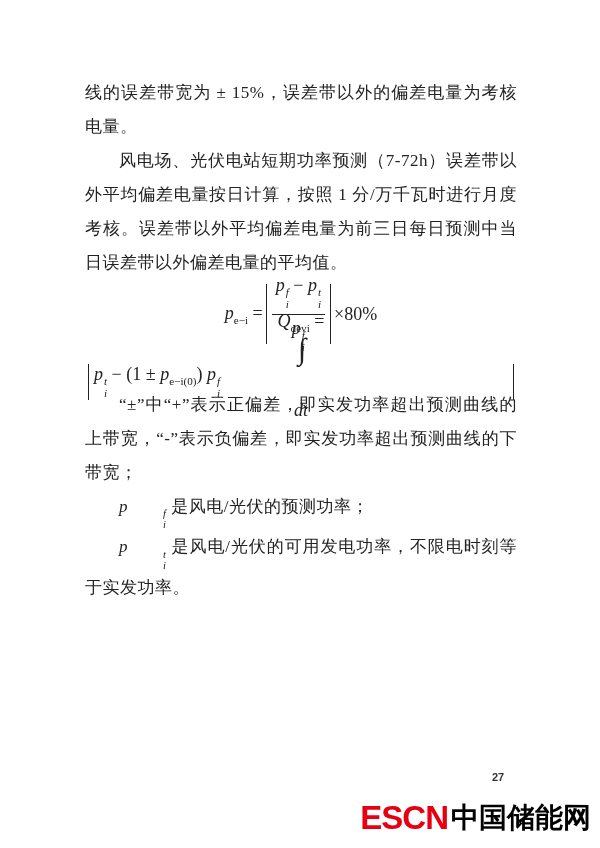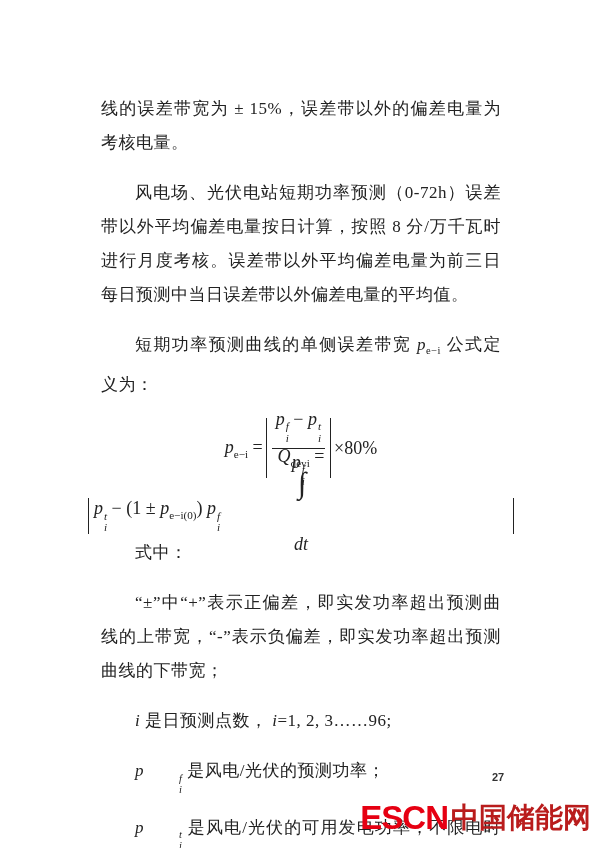--- a/index.html
+++ b/index.html
@@ -9,21 +9,21 @@
     position: relative;
     overflow: hidden;
     font-family: "Liberation Serif", serif;
   }
   .page-content {
     position: absolute;
     left: 85px; top: 76px;
     width: 432px;
   }
   p {
-    margin: 16px;
+    margin: 0;
     font-size: 17px;
     line-height: 34px;
     text-align: justify;
     color: #222;
     letter-spacing: 0.5px;
   }
   p.indent { text-indent: 2em; }
   .mvar { white-space: nowrap; }
   .mvar i, .formula i { font-style: italic; font-family: "Liberation Serif", serif; }
   sub { font-size: 0.62em; }
@@ -79,31 +79,30 @@
     font-size: 33px;
     letter-spacing: -1px;
     line-height: 1;
     color: #E60012;
   }
   .logo-cjk {
     font-family: "Liberation Sans", sans-serif;
     font-weight: 800;
     font-size: 28px;
     line-height: 1;
-    color: #b91c1c;
+    color: #000000;
     margin-left: 3px;
   }
 </style>
 </head>
 <body>
 
 <div class="page-content">
   <p>线的误差带宽为 ± 15%，误差带以外的偏差电量为考核电量。</p>
-  <p class="indent">风电场、光伏电站短期功率预测（0-72h）误差带以外平均偏差电量按日计算，按照 8 分/万千瓦时进行月度考核。误差带以外平均偏差电量为前三日每日预测中当日误差带以外偏差电量的平均值。</p>
-  <p class="indent">短期功率预测曲线的单侧误差带宽 <span class="mvar"><i>p</i><sub>e−i</sub></span> 公式定义为：</p>
+  <p class="indent">风电场、光伏电站短期功率预测（7-72h）误差带以外平均偏差电量按日计算，按照 1 分/万千瓦时进行月度考核。误差带以外平均偏差电量为前三日每日预测中当日误差带以外偏差电量的平均值。</p>
 
   <div class="formula formula-1">
     <span><span class="mvar"><i>p</i><sub>e−i</sub></span> = </span>
     <span class="absgroup">
       <span class="frac">
         <span class="num"><span class="mvar"><i>p</i><span class="supsub">
                 <span>f</span>
                 <span>i</span>
               </span></span> − <span class="mvar"><i>p</i><span class="supsub">
                 <span>t</span>
@@ -127,23 +126,21 @@
               <span>t</span>
               <span>i</span>
             </span></span> − (1 ± <span class="mvar"><i>p</i><sub>e−i(0)</sub></span>) <span class="mvar"><i>p</i><span class="supsub">
               <span>f</span>
               <span>i</span>
             </span></span></span>
     </span>
     <span><span class="mvar"><i>dt</i></span></span>
   </div>
 
-  <p class="indent">式中：</p>
   <p class="indent">“±”中“+”表示正偏差，即实发功率超出预测曲线的上带宽，“-”表示负偏差，即实发功率超出预测曲线的下带宽；</p>
-  <p class="indent"><span class="mvar"><i>i</i></span> 是日预测点数， <span class="mvar"><i>i</i></span>=1, 2, 3……96;</p>
   <p class="indent"><span class="mvar"><i>p</i><span class="supsub">
           <span>f</span>
           <span>i</span>
         </span></span> 是风电/光伏的预测功率；</p>
   <p class="indent"><span class="mvar"><i>p</i><span class="supsub">
           <span>t</span>
           <span>i</span>
         </span></span> 是风电/光伏的可用发电功率，不限电时刻等于实发功率。</p>
 
 </div>

